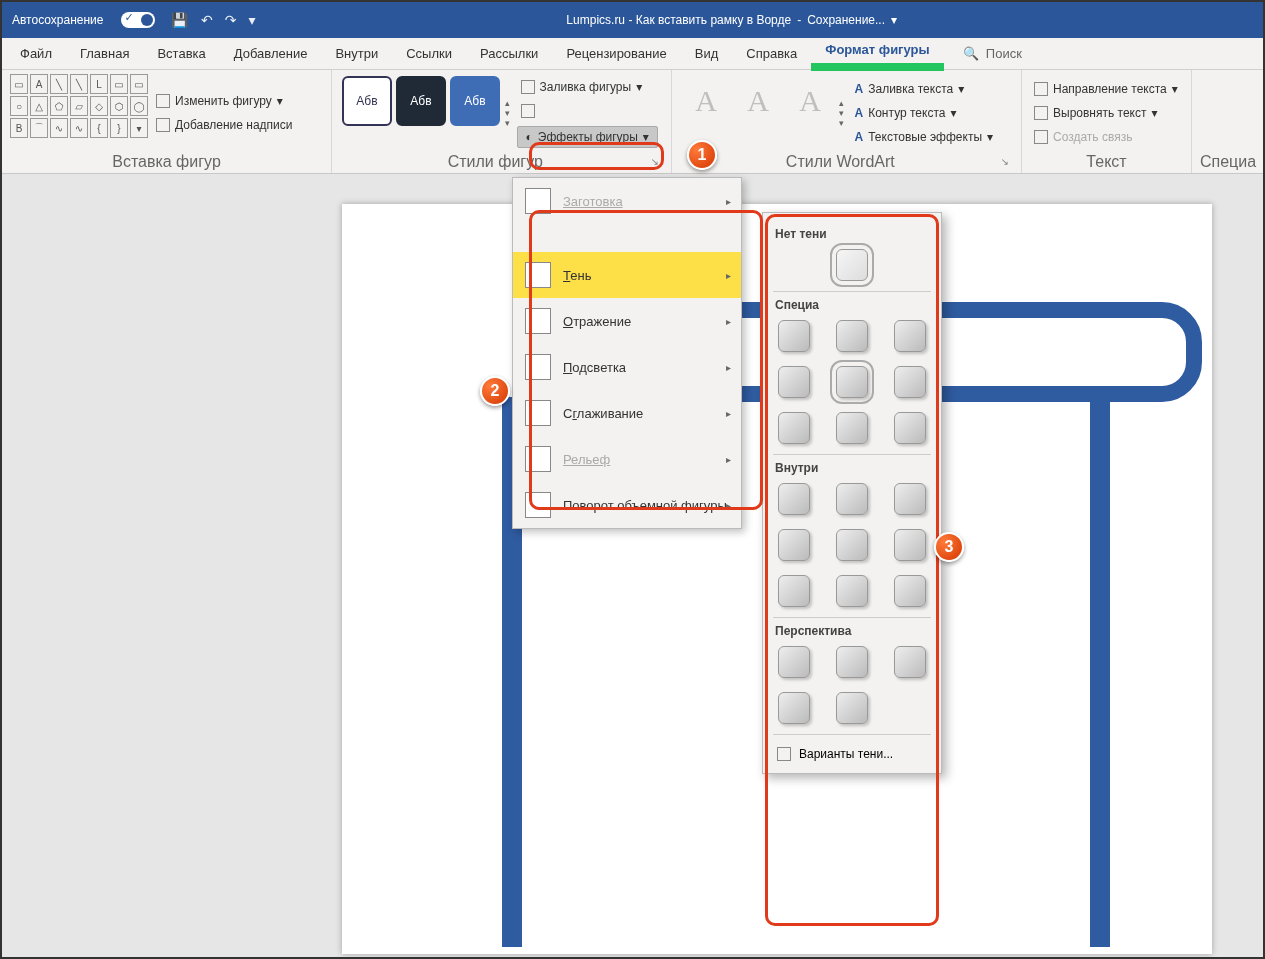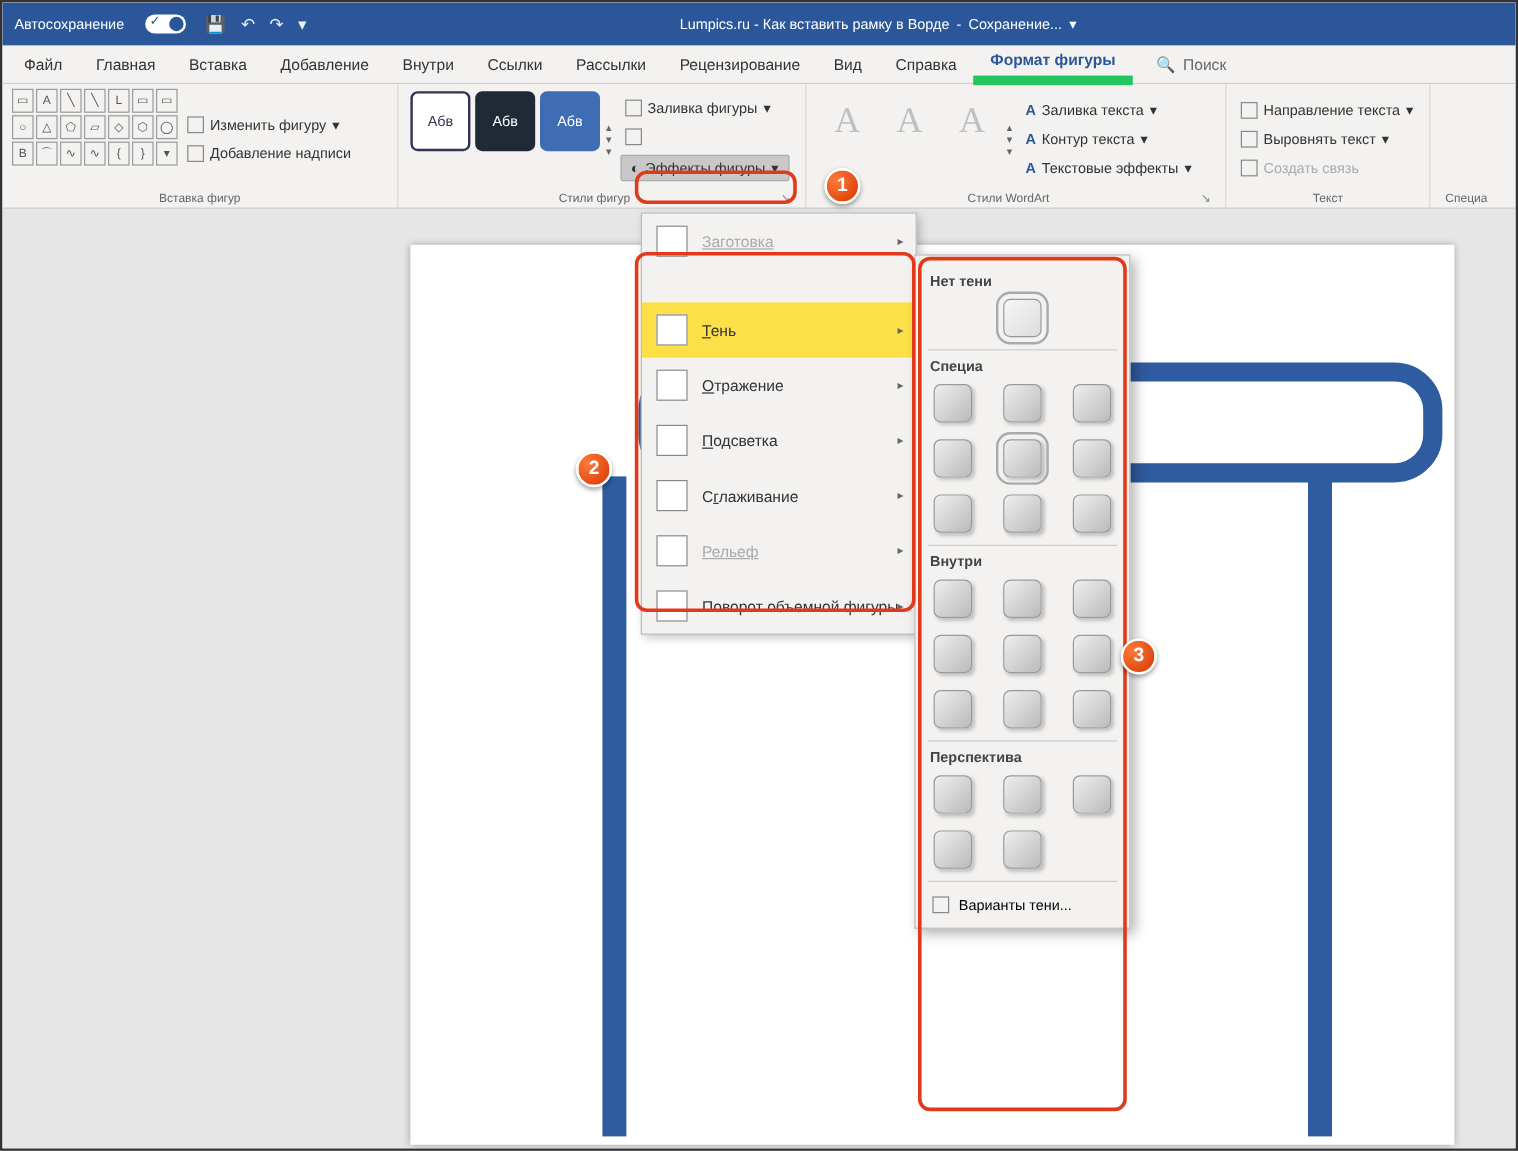--- a/index.html
+++ b/index.html
@@ -12,39 +12,39 @@
 .titlebar .qat { display: flex; gap: 12px; margin-left: 8px; }
 .titlebar .qat span { opacity: .9; font-size: 14px; cursor: pointer; }
 .titlebar .doc-title { position: absolute; left: 50%; transform: translateX(-20%); display: flex; align-items: center; gap: 6px; }
 .tabs { background: #f3f2f1; height: 32px; border-bottom: 1px solid #d0d0d0; display: flex; align-items: center; padding: 0 4px; font-size: 13px; }
 .tabs .tab { padding: 6px 14px; cursor: pointer; color: #333; }
 .tabs .tab.active { color: #2b579a; font-weight: 600; border-bottom: 8px solid #22c55e; }
 .tabs .search { display: flex; align-items: center; margin-left: 20px; color: #666; font-size: 13px; gap: 6px; }
 .ribbon { background: #f3f2f1; height: 104px; display: flex; border-bottom: 1px solid #c8c8c8; }
 .ribbon .group { border-right: 1px solid #d8d8d8; padding: 4px 8px 2px 8px; display: flex; flex-direction: column; }
 .ribbon .group-body { flex: 1; display: flex; gap: 4px; }
-.ribbon .group-label { text-align: center; font-size: 10px; color: #666; padding-top: 2px; }
+.ribbon .group-label { text-align: center; font-size: 16px; color: #666; padding-top: 2px; }
 .shapes-grid { display: grid; grid-template-columns: repeat(7, 18px); grid-template-rows: repeat(3, 20px); gap: 2px; }
 .shapes-grid span { border: 1px solid #999; font-size: 10px; display: flex; align-items: center; justify-content: center; color: #555; }
 .ribbon .vstack { display: flex; flex-direction: column; gap: 6px; font-size: 12px; color: #333; justify-content: center; }
 .ribbon .vstack .item { display: flex; align-items: center; gap: 5px; padding: 2px 4px; cursor: pointer; white-space: nowrap; }
 .ribbon .vstack .item .ic { width: 14px; height: 14px; border: 1px solid #888; display: inline-block; }
 .style-sample { width: 50px; height: 50px; border-radius: 6px; border: 2px solid #335; display: flex; align-items: center; justify-content: center; font-size: 12px; margin: 2px; cursor: pointer; }
 .style-sample.s1 { background: #fff; color: #335; }
 .style-sample.s2 { background: #1f2a36; color: #fff; border-color: #1f2a36; }
 .style-sample.s3 { background: #3e6db5; color: #fff; border-color: #3e6db5; }
 .wordart-A { width: 48px; height: 50px; display: flex; align-items: center; justify-content: center; font-size: 30px; color: #bfbfbf; font-family: "Times New Roman", serif; margin: 2px; cursor: pointer; }
 .effects-btn { display: flex; align-items: center; gap: 5px; background: #d8d8d8; border: 1px solid #aaa; padding: 3px 8px; font-size: 12px; cursor: pointer; border-radius: 2px; }
 .effects-btn.selected { background: #c8c8c8; }
 .canvas { position: absolute; left: 0; right: 0; top: 172px; bottom: 0; background: #e6e6e6; }
 .page { position: absolute; left: 340px; top: 30px; width: 870px; height: 750px; background: #fff; box-shadow: 0 0 6px rgba(0,0,0,.3); }
 .shape-frame { position: absolute; left: 530px; top: 300px; width: 670px; height: 100px; border: 16px solid #2f5ba0; border-radius: 40px; background: transparent; }
 .shape-frame-side { position: absolute; left: 500px; top: 395px; width: 20px; height: 550px; background: #2f5ba0; }
 .shape-frame-side.r { left: 1088px; }
-.dropdown1 { position: absolute; left: 532px; top: 175px; width: 230px; background: #f3f2f1; border: 1px solid #bbb; box-shadow: 3px 3px 8px rgba(0,0,0,.25); }
+.dropdown1 { position: absolute; left: 510px; top: 175px; width: 230px; background: #f3f2f1; border: 1px solid #bbb; box-shadow: 3px 3px 8px rgba(0,0,0,.25); }
 .dropdown1 .ditem { display: flex; align-items: center; padding: 10px 12px; font-size: 13px; color: #333; cursor: pointer; position: relative; }
 .dropdown1 .ditem.disabled { color: #aaa; }
 .dropdown1 .ditem .thumb { width: 26px; height: 26px; border: 1px solid #888; background: #fff; margin-right: 12px; }
 .dropdown1 .ditem .arrow { position: absolute; right: 10px; color: #666; font-size: 10px; }
 .dropdown1 .ditem.hover { background: #fde047; }
 .dropdown1 .ditem u { text-decoration: underline; }
 .dropdown2 { position: absolute; left: 760px; top: 210px; width: 180px; background: #f3f2f1; border: 1px solid #bbb; box-shadow: 4px 4px 10px rgba(0,0,0,.3); padding: 8px 10px 4px 10px; }
 .dropdown2 .section-label { font-size: 12px; font-weight: 600; color: #444; margin: 6px 0 8px 2px; }
 .dropdown2 .grid3 { display: grid; grid-template-columns: repeat(3, 44px); gap: 14px; margin-bottom: 10px; justify-content: center; }
 .dropdown2 .sw { width: 32px; height: 32px; border-radius: 6px; background: linear-gradient(135deg,#eee,#bbb); border: 1px solid #999; cursor: pointer; box-shadow: 2px 2px 3px rgba(0,0,0,.2); justify-self: center; }

